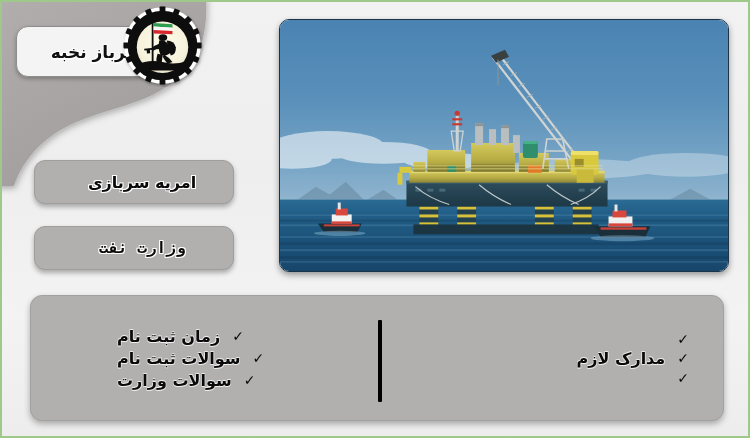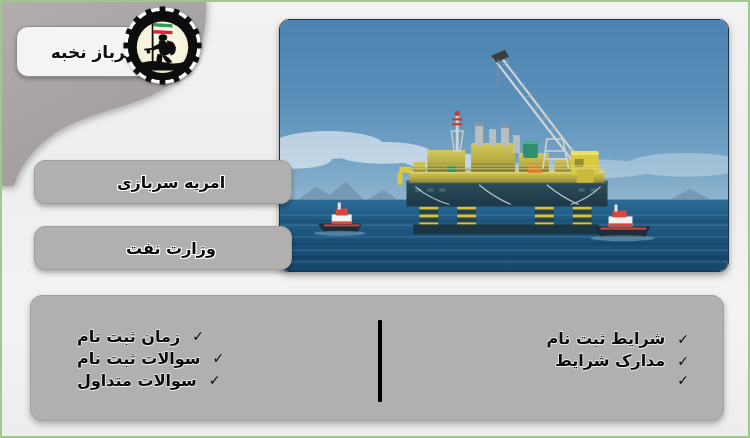--- a/index.html
+++ b/index.html
@@ -74,21 +74,21 @@
     top: 2px;
     width: 83px;
     height: 83px;
     z-index: 6;
   }
 
   
   .nav-btn {
     position: absolute;
     left: 32px;
-    width: 258px;
+    width: 200px;
     height: 44px;
     background: #b2afaf;
     border: 1px solid #a09d9d;
     border-radius: 11px;
     box-shadow: 0 3px 5px rgba(0,0,0,.30);
     display: flex;
     align-items: center;
     justify-content: center;
     z-index: 5;
     cursor: pointer;
@@ -96,21 +96,21 @@
   }
   .nav-btn .nav-label {
     font-size: 16px;
     font-weight: bold;
     color: #0a0a0a;
     text-shadow:
       -1px -1px 0 #fff,  1px -1px 0 #fff,
       -1px  1px 0 #fff,  1px  1px 0 #fff;
   }
   #nav-btn-0 { top: 158px; }
-  #nav-btn-1 { top: 224px; }
+  #nav-btn-1 { top: 224px; font-family: Liberation Mono, monospace; }
 
   
   #hero-photo {
     position: absolute;
     left: 277px;
     top: 17px;
     width: 450px;
     height: 253px;
     border-radius: 10px;
     overflow: hidden;
@@ -162,20 +162,21 @@
   }
   .link-text {
     font-size: 16px;
     font-weight: bold;
     color: #0a0a0a;
     text-shadow:
       -0.6px -0.6px 0 rgba(255,255,255,.55),
        0.6px -0.6px 0 rgba(255,255,255,.55),
       -0.6px  0.6px 0 rgba(255,255,255,.55),
        0.6px  0.6px 0 rgba(255,255,255,.55);
+    margin-left: 40px;
   }
 
   #panel-divider {
     position: absolute;
     left: 50%;
     top: 24px;
     width: 4px;
     height: 82px;
     background: #000;
     transform: translateX(1px);
@@ -496,43 +497,42 @@
         <ellipse cx="344" cy="220" rx="32" ry="3" fill="#9cc8e0" opacity="0.4"></ellipse>
       </g>
     </svg>
   </div>
 
   <div id="links-panel">
 
     <div class="links-col col-right">
       <div class="link-row">
         <span class="link-check">✓</span>
-        <span class="link-text">شرایط ثبت نام</span>
       </div>
       <div class="link-row">
         <span class="link-check">✓</span>
-        <span class="link-text">مدارک شرایط</span>
+        <span class="link-text">مدارک لازم</span>
       </div>
       <div class="link-row">
         <span class="link-check">✓</span>
       </div>
     </div>
 
     <div id="panel-divider"></div>
 
     <div class="links-col col-left">
       <div class="link-row">
         <span class="link-check">✓</span>
         <span class="link-text">زمان ثبت نام</span>
       </div>
       <div class="link-row">
         <span class="link-check">✓</span>
         <span class="link-text">سوالات ثبت نام</span>
       </div>
       <div class="link-row">
         <span class="link-check">✓</span>
-        <span class="link-text">سوالات متداول</span>
+        <span class="link-text">سوالات وزارت</span>
       </div>
     </div>
 
   </div>
 
 </div>
 
 </body></html>

